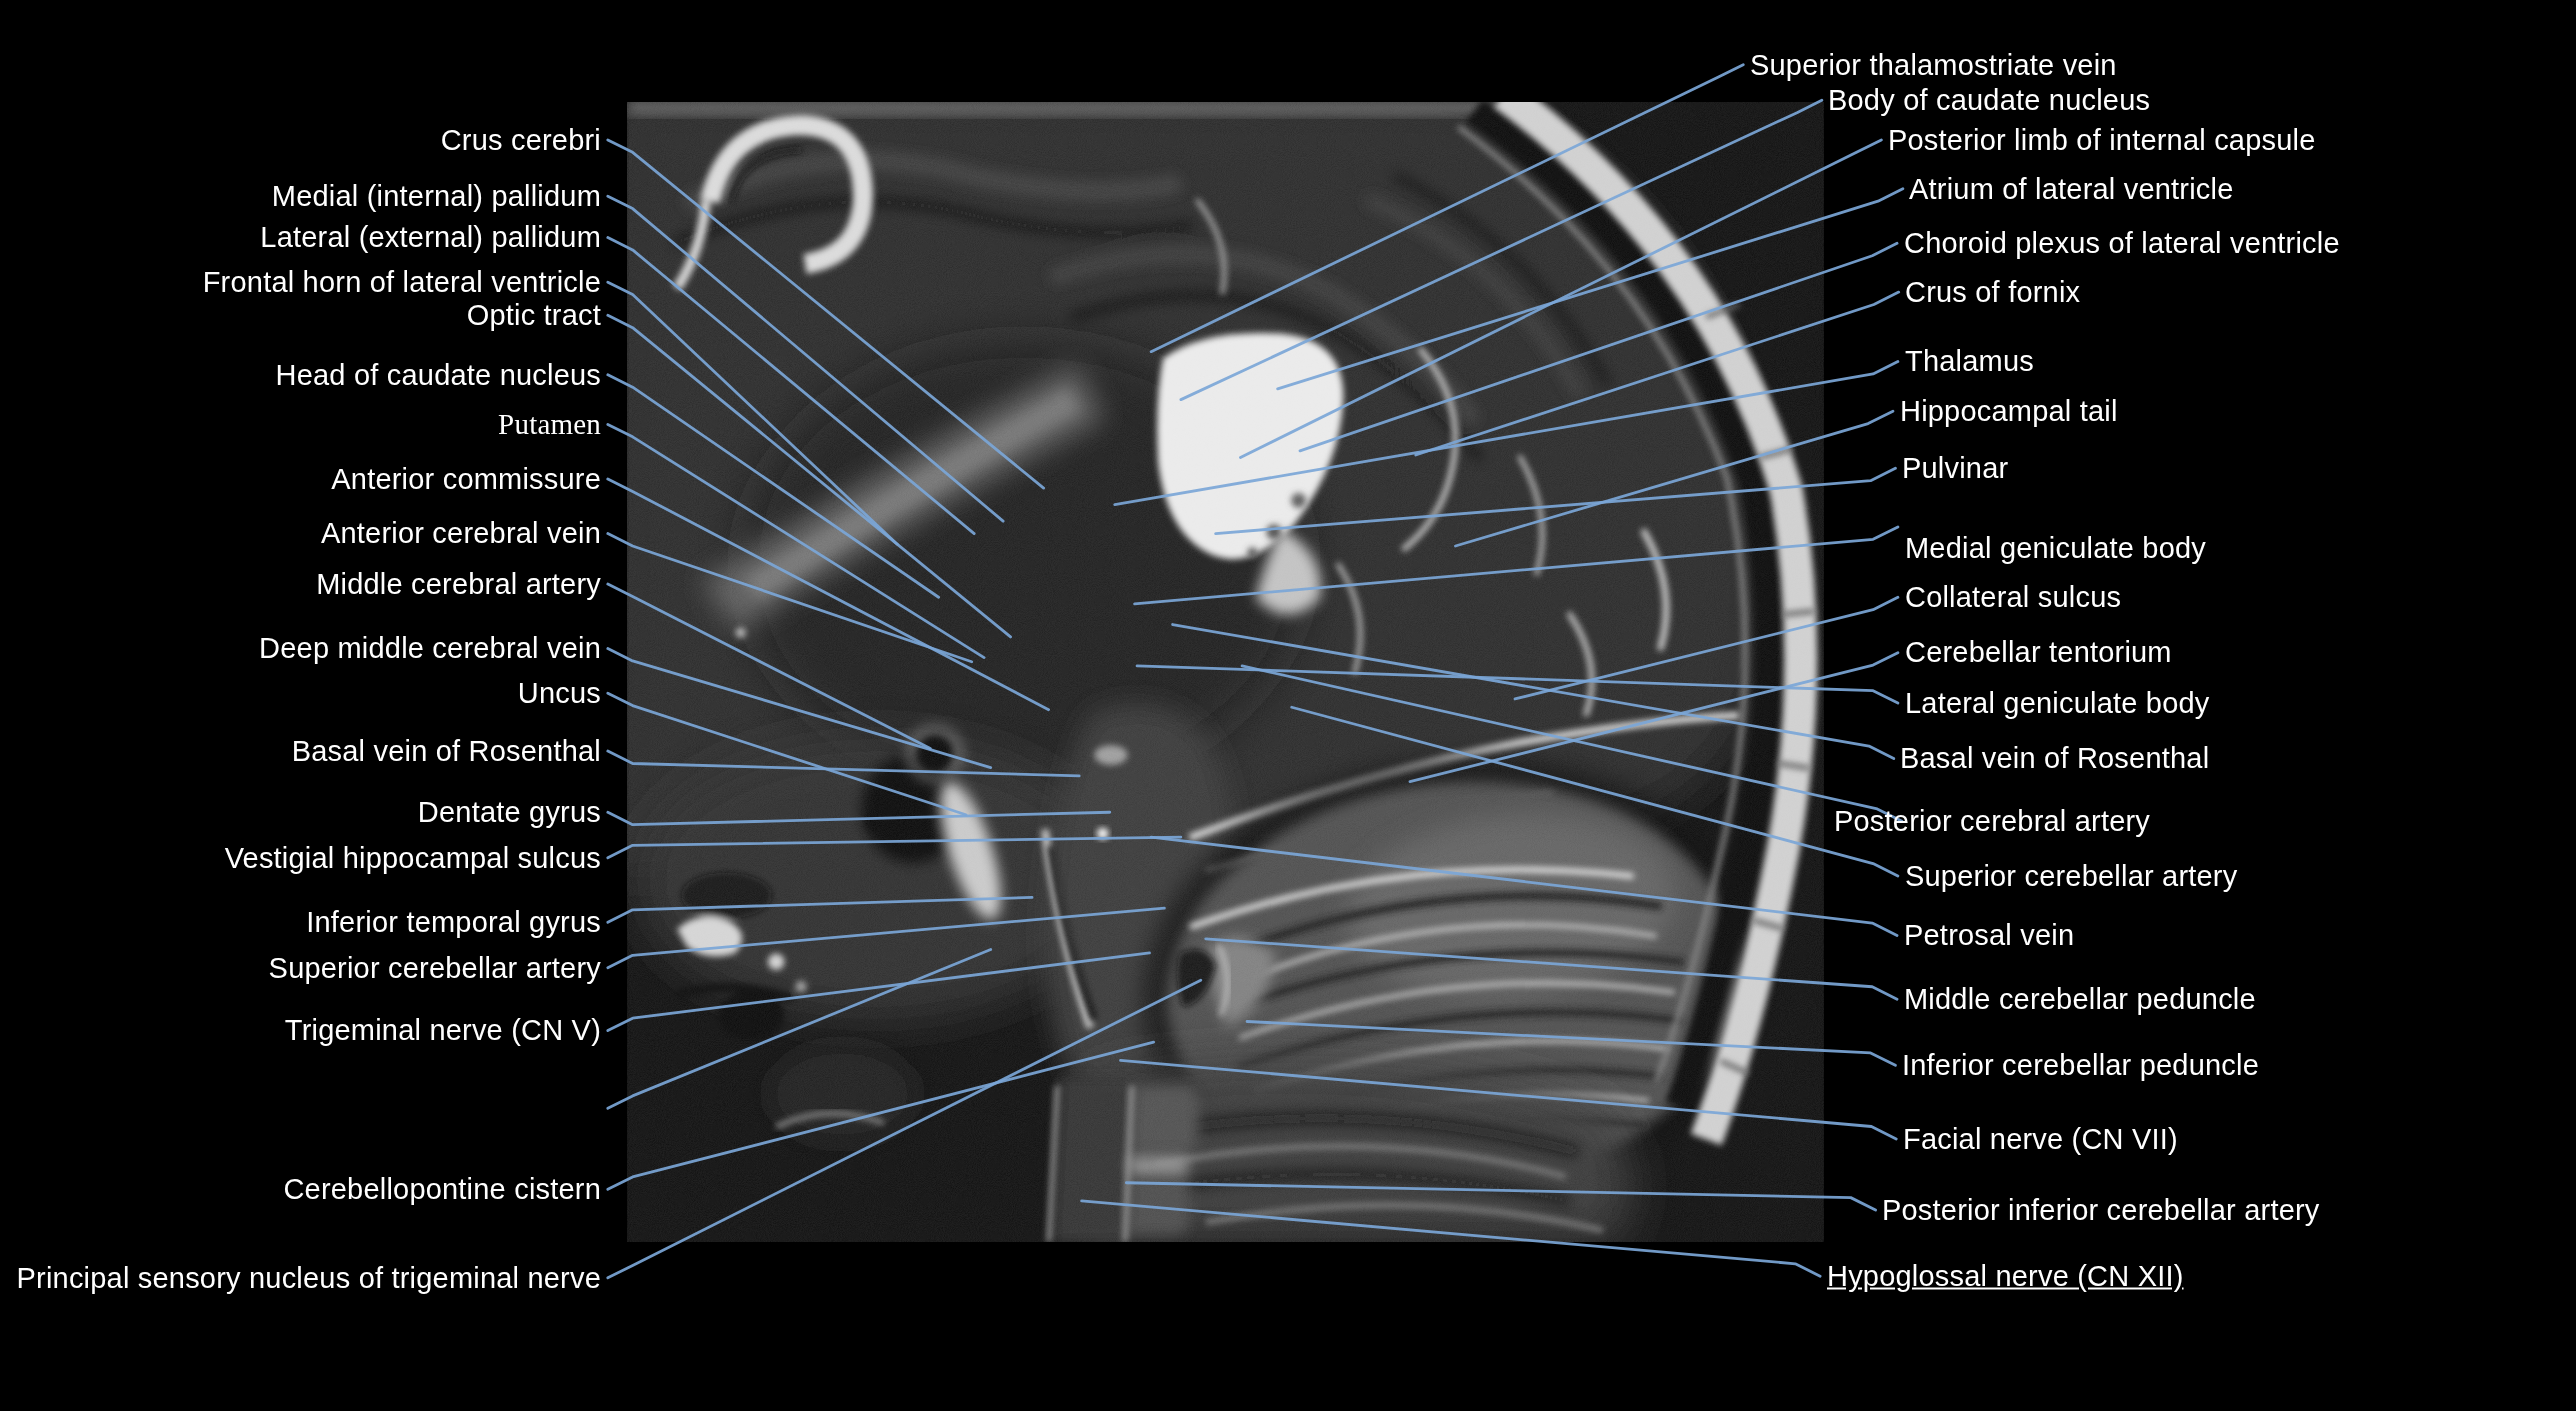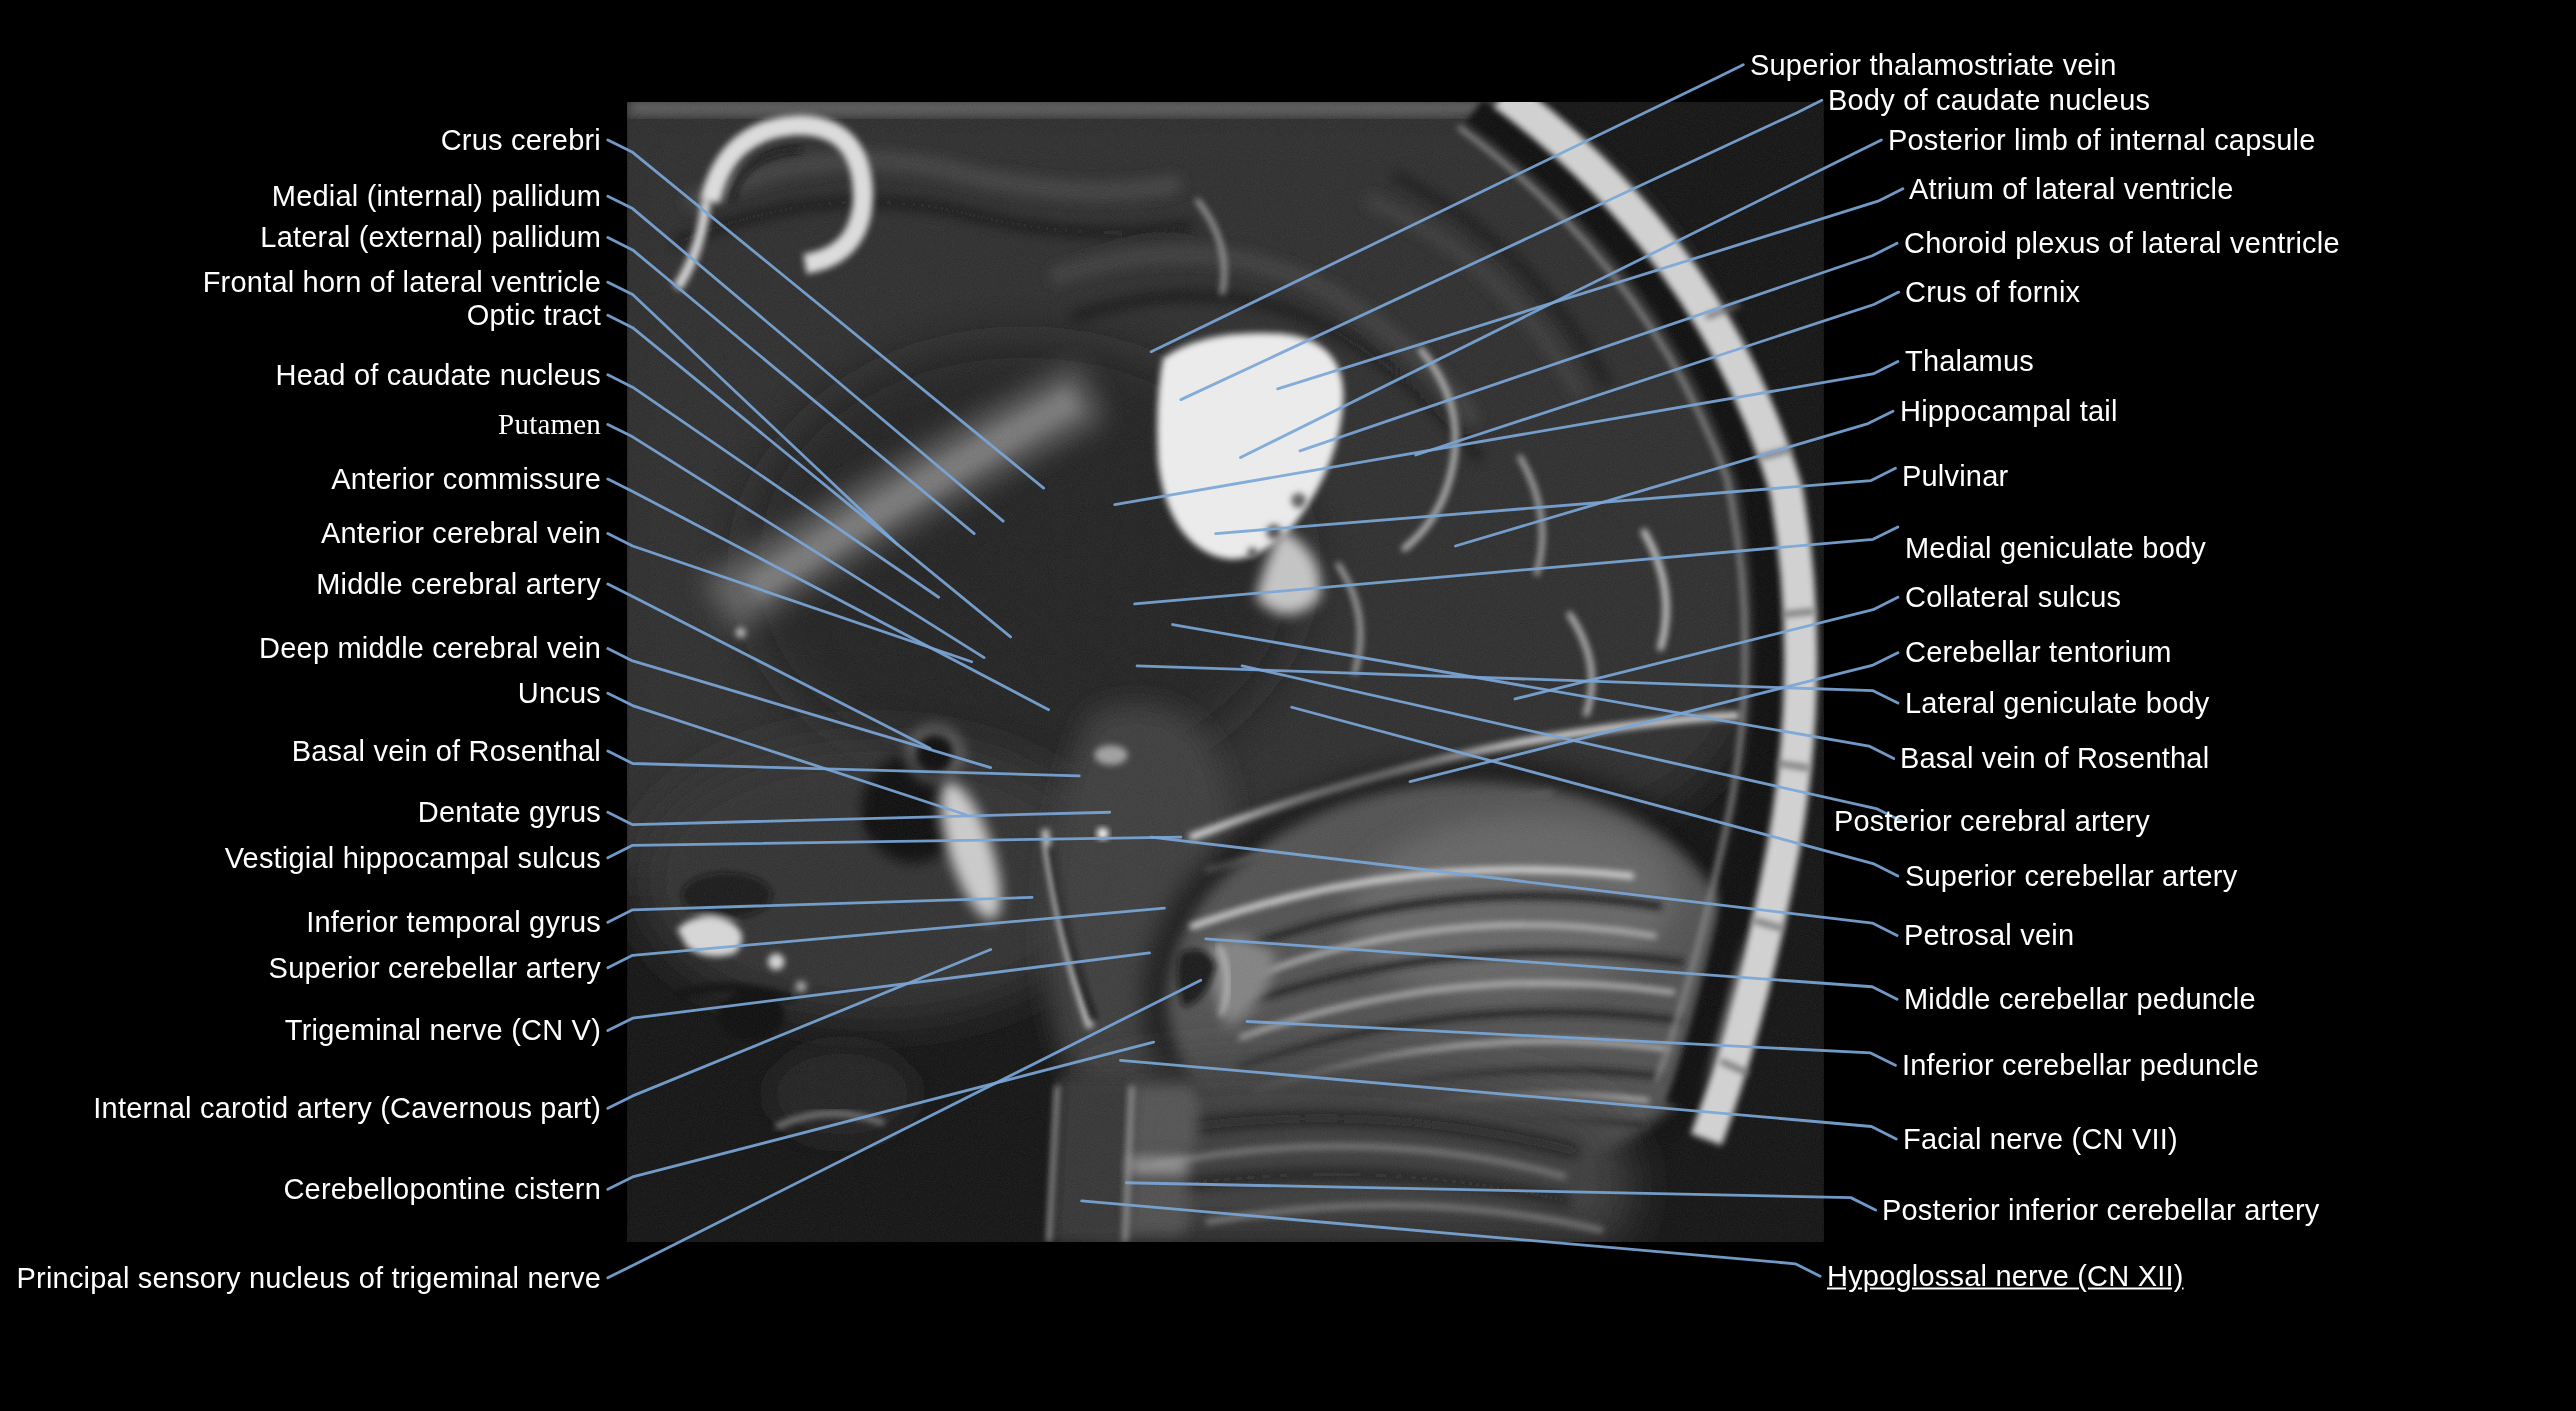--- a/index.html
+++ b/index.html
@@ -222,32 +222,31 @@
       <div class="lbl left" style="top: 533px; right: 1975px;">Anterior cerebral vein</div>
       <div class="lbl left" style="top: 584px; right: 1975px;">Middle cerebral artery</div>
       <div class="lbl left" style="top: 648px; right: 1975px;">Deep middle cerebral vein</div>
       <div class="lbl left" style="top: 693px; right: 1975px;">Uncus</div>
       <div class="lbl left" style="top: 751px; right: 1975px;">Basal vein of Rosenthal</div>
       <div class="lbl left" style="top: 812px; right: 1975px;">Dentate gyrus</div>
       <div class="lbl left" style="top: 858px; right: 1975px;">Vestigial hippocampal sulcus</div>
       <div class="lbl left" style="top: 922px; right: 1975px;">Inferior temporal gyrus</div>
       <div class="lbl left" style="top: 968px; right: 1975px;">Superior cerebellar artery</div>
       <div class="lbl left" style="top: 1030px; right: 1975px;">Trigeminal nerve (CN V)</div>
-      <div class="lbl left" style="top: 1108px; right: 1975px;">Internal carotid artery (Cavernous part)</div>
       <div class="lbl left" style="top: 1189px; right: 1975px;">Cerebellopontine cistern</div>
       <div class="lbl left" style="top: 1278px; right: 1975px;">Principal sensory nucleus of trigeminal nerve</div>
       <div class="lbl right" style="top: 65px; left: 1750px;">Superior thalamostriate vein</div>
       <div class="lbl right" style="top: 100px; left: 1828px;">Body of caudate nucleus</div>
       <div class="lbl right" style="top: 140px; left: 1888px;">Posterior limb of internal capsule</div>
       <div class="lbl right" style="top: 189px; left: 1909px;">Atrium of lateral ventricle</div>
       <div class="lbl right" style="top: 243px; left: 1904px; text-align: center;">Choroid plexus of lateral ventricle</div>
       <div class="lbl right" style="top: 292px; left: 1905px;">Crus of fornix</div>
       <div class="lbl right" style="top: 361px; left: 1905px;">Thalamus</div>
       <div class="lbl right" style="top: 411px; left: 1900px;">Hippocampal tail</div>
-      <div class="lbl right" style="top: 468px; left: 1902px; margin-top: 8px;">Pulvinar</div>
+      <div class="lbl right" style="top: 468px; left: 1902px;">Pulvinar</div>
       <div class="lbl right" style="top: 527px; left: 1905px; margin-top: 21px;">Medial geniculate body</div>
       <div class="lbl right" style="top: 597px; left: 1905px;">Collateral sulcus</div>
       <div class="lbl right" style="top: 652px; left: 1905px;">Cerebellar tentorium</div>
       <div class="lbl right" style="top: 703px; left: 1905px;">Lateral geniculate body</div>
       <div class="lbl right" style="top: 758px; left: 1900px;">Basal vein of Rosenthal</div>
       <div class="lbl right" style="top: 821px; left: 1834px;">Posterior cerebral artery</div>
       <div class="lbl right" style="top: 876px; left: 1905px;">Superior cerebellar artery</div>
       <div class="lbl right" style="top: 935px; left: 1904px;">Petrosal vein</div>
       <div class="lbl right" style="top: 999px; left: 1904px;">Middle cerebellar peduncle</div>
       <div class="lbl right" style="top: 1065px; left: 1902px;">Inferior cerebellar peduncle</div>

